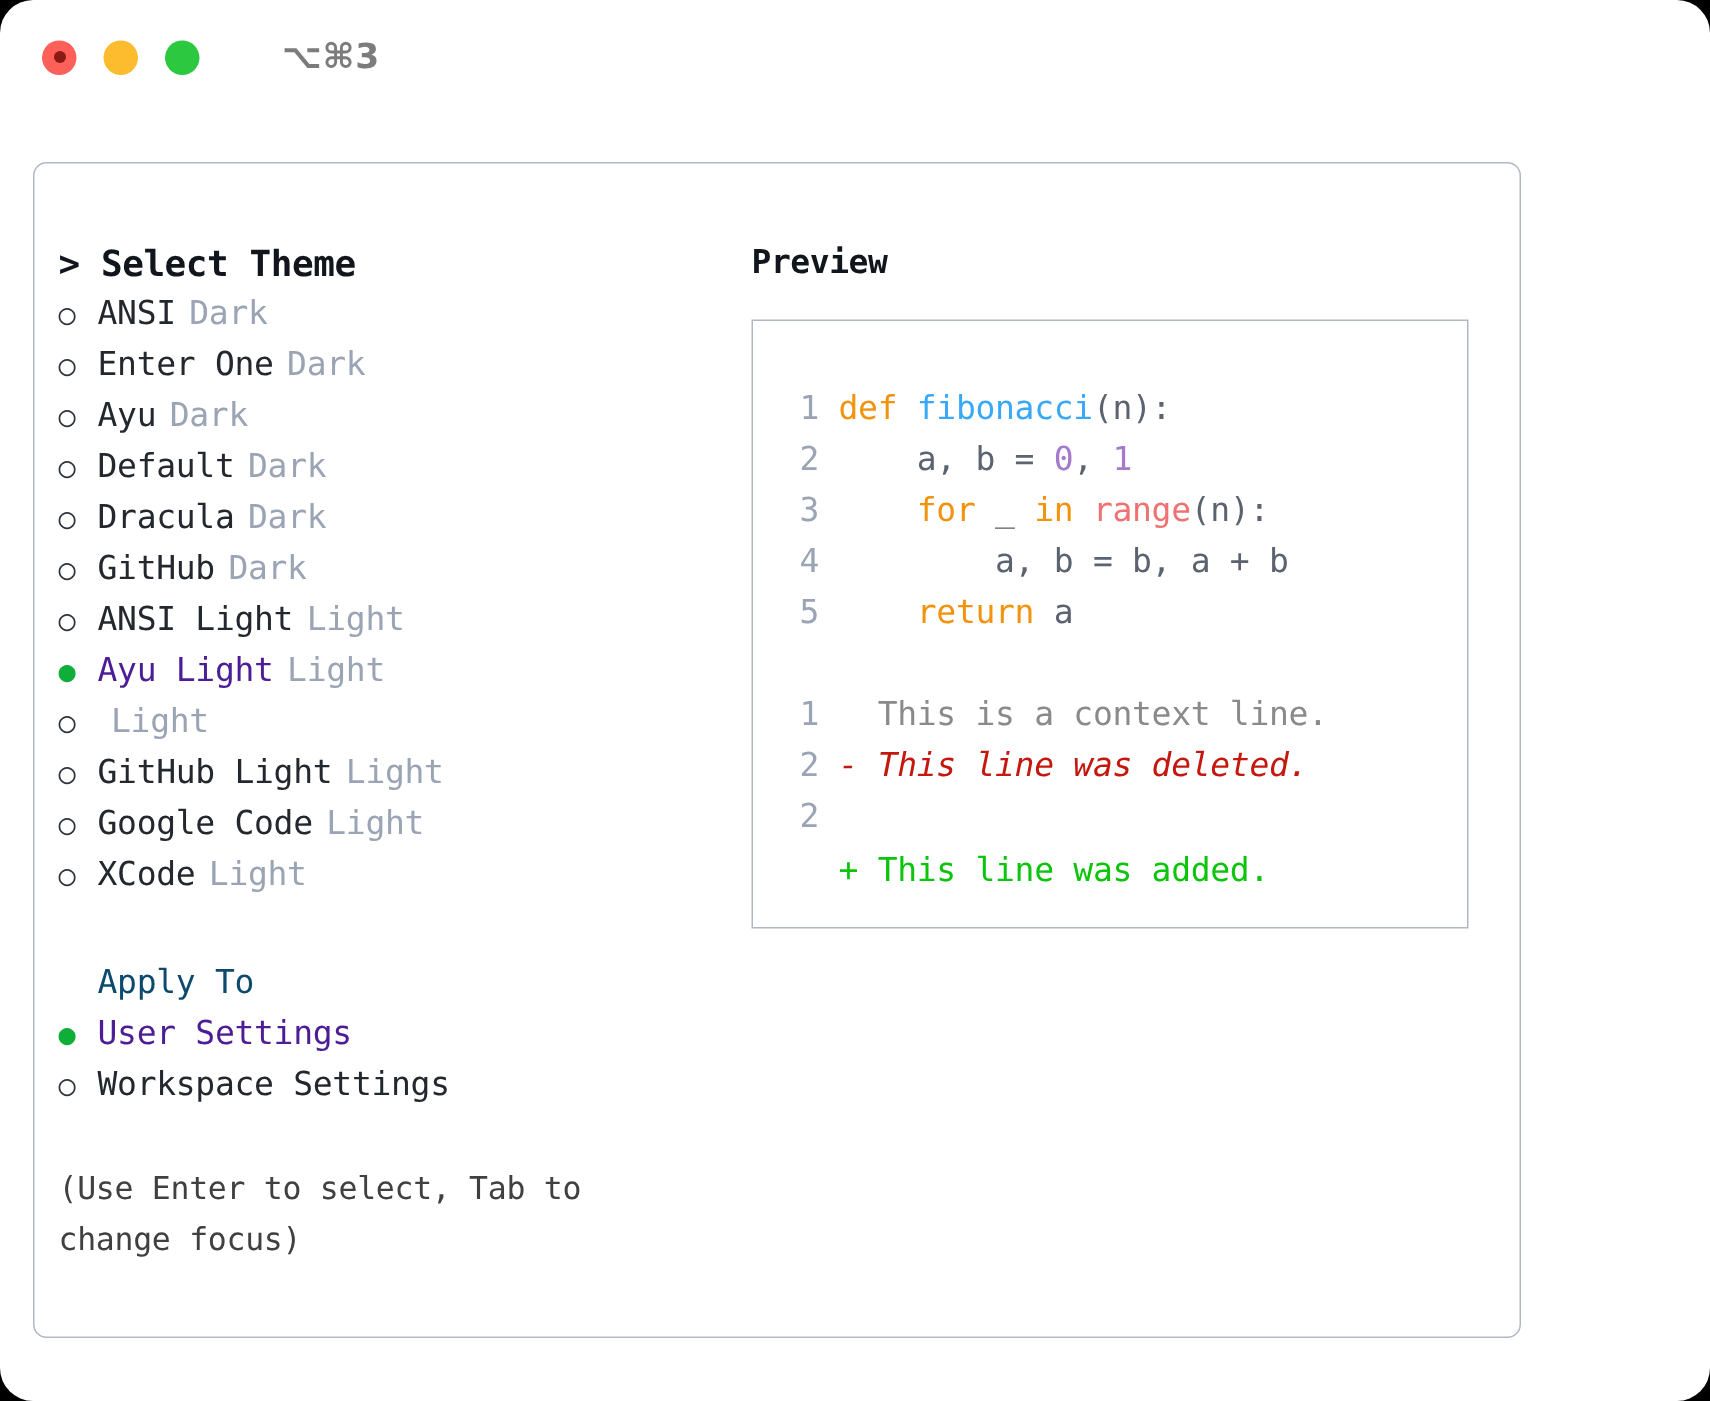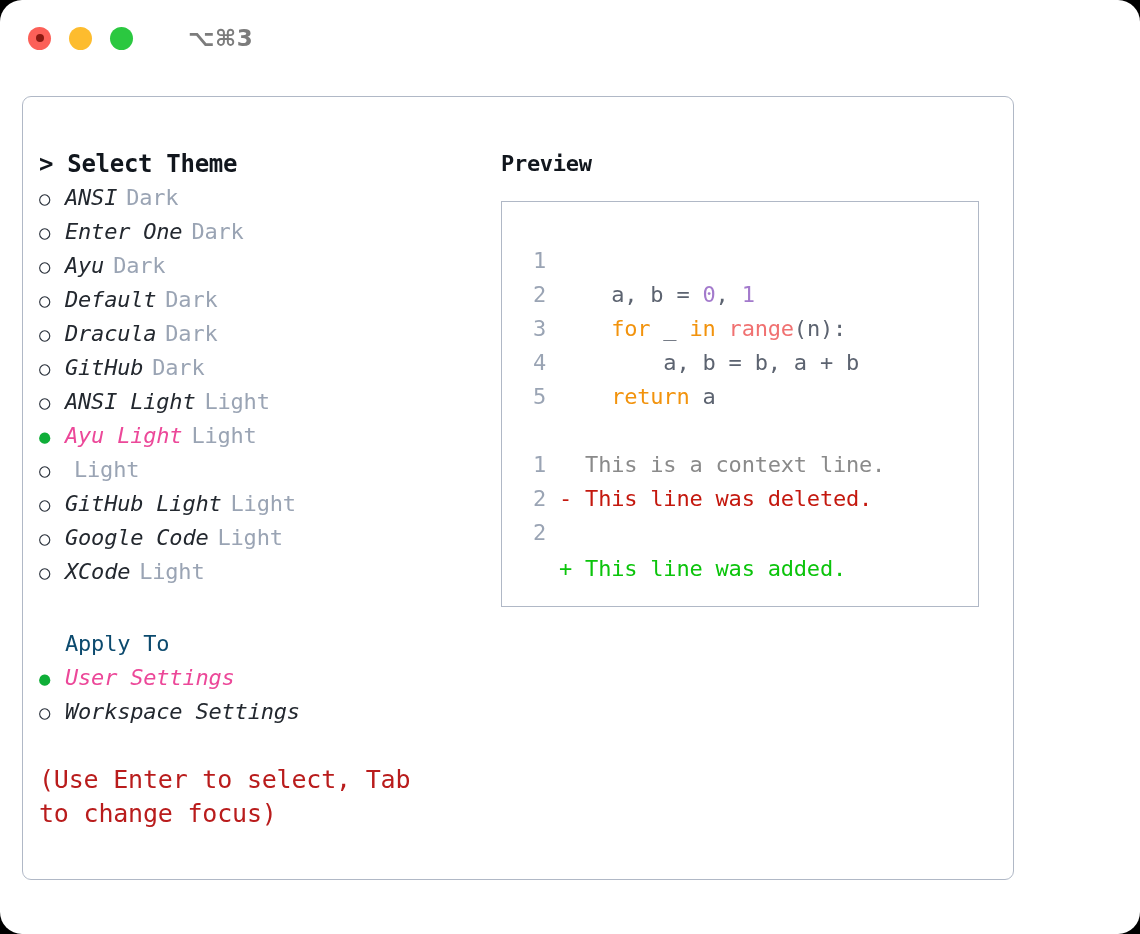--- a/index.html
+++ b/index.html
@@ -68,21 +68,21 @@
     font-size: 23px;
     font-weight: 700;
     color: #7c7c7c;
     letter-spacing: 0.5px;
   }
 
   
   .panel {
     position: absolute;
     left: 22px;
-    top: 96px;
+    top: 108px;
     width: 992px;
     height: 784px;
     border: 1.5px solid #b0b8c6;
     border-radius: 9px;
     background: #ffffff;
     box-sizing: border-box;
   }
 
   .panel-inner {
     position: absolute;
@@ -116,42 +116,42 @@
     white-space: pre;
     letter-spacing: -0.2px;
   }
   .marker {
     width: 26px;
     flex: none;
     color: #2c333d;
     font-size: 19px;
   }
   .marker.on  { color: #0fae38; }
-  .opt-label  { color: #23282f; font-style: italic; }
-  .opt-row.selected .opt-label { color: #ec4899; }
+  .opt-label  { color: #23282f; }
+  .opt-row.selected .opt-label { color: #4c1d95; }
   .opt-tag {
     color: #9aa4b4;
     padding-left: 9px;
   }
 
   .group-gap { height: 38px; }
   .subsection-head {
     font-size: 22px;
     color: #0c4a6e;
     line-height: 34px;
     padding-left: 26px;
     white-space: pre;
     letter-spacing: -0.2px;
   }
 
   .hint {
     margin-top: 34px;
-    font-size: 25px;
-    line-height: 34px;
-    color: #b91c1c;
+    font-size: 21px;
+    line-height: 34px;
+    color: #404040;
     width: 400px;
     letter-spacing: -0.2px;
   }
 
   
   .right-col {
     flex: 1;
     padding: 50px 28px 0 8px;
     box-sizing: border-box;
   }
@@ -191,21 +191,21 @@
   
   .t-kw    { color: #f2930d; }
   .t-fn    { color: #39a9f7; }
   .t-num   { color: #a37acc; }
   .t-bi    { color: #f07171; }
   .t-plain { color: #5c6370; }
   .t-punc  { color: #5c6370; }
 
   
   .d-ctx { color: #8a8a8a; }
-  .d-del { color: #c4180e; }
+  .d-del { color: #c4180e; font-style: italic; }
   .d-add { color: #0bc40b; margin-top: 36px; }
 </style>
 </head>
 <body>
 
 <div class="window">
 
   <div class="titlebar">
     <div class="lights">
       <span class="light red"></span>
@@ -246,21 +246,21 @@
           </div>
 
         <div class="hint">(Use Enter to select, Tab to change focus)</div>
       </div>
 
       <div class="right-col">
         <div class="preview-head">Preview</div>
 
         <div class="code-box">
           <div id="code-lines">
-              <div class="code-line"><span class="lineno">1</span></div>
+              <div class="code-line"><span class="lineno">1</span><span><span class="t-kw">def </span><span class="t-fn">fibonacci</span><span class="t-punc">(n):</span></span></div>
               <div class="code-line"><span class="lineno">2</span><span><span class="t-plain">    a, b = </span><span class="t-num">0</span><span class="t-plain">, </span><span class="t-num">1</span></span></div>
               <div class="code-line"><span class="lineno">3</span><span><span class="t-plain">    </span><span class="t-kw">for</span><span class="t-plain"> _ </span><span class="t-kw">in</span><span class="t-plain"> </span><span class="t-bi">range</span><span class="t-punc">(n):</span></span></div>
               <div class="code-line"><span class="lineno">4</span><span><span class="t-plain">        a, b = b, a + b</span></span></div>
               <div class="code-line"><span class="lineno">5</span><span><span class="t-plain">    </span><span class="t-kw">return</span><span class="t-plain"> a</span></span></div>
             </div>
           <div class="code-blank"></div>
           <div id="diff-lines">
               <div class="code-line"><span class="lineno">1</span><span class="d-ctx">  This is a context line.</span></div>
               <div class="code-line"><span class="lineno">2</span><span class="d-del">- This line was deleted.</span></div>
               <div class="code-line"><span class="lineno">2</span><span class="d-add">+ This line was added.</span></div>

